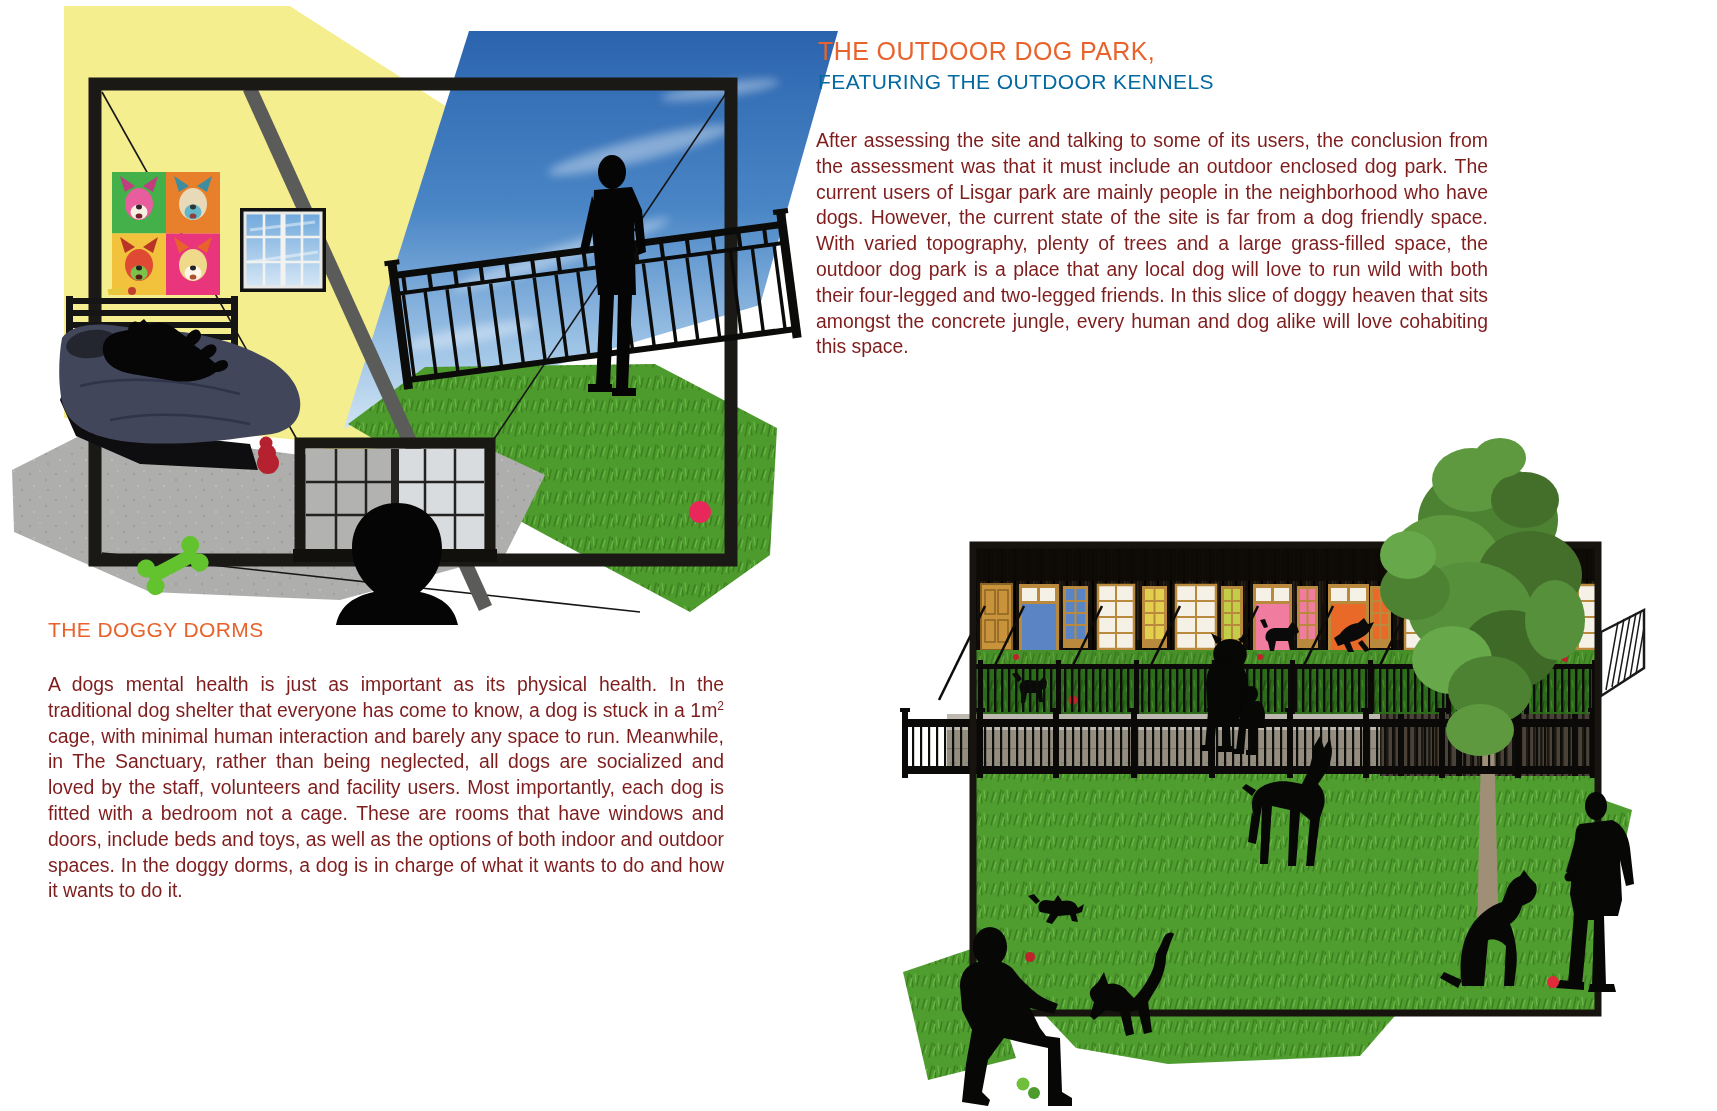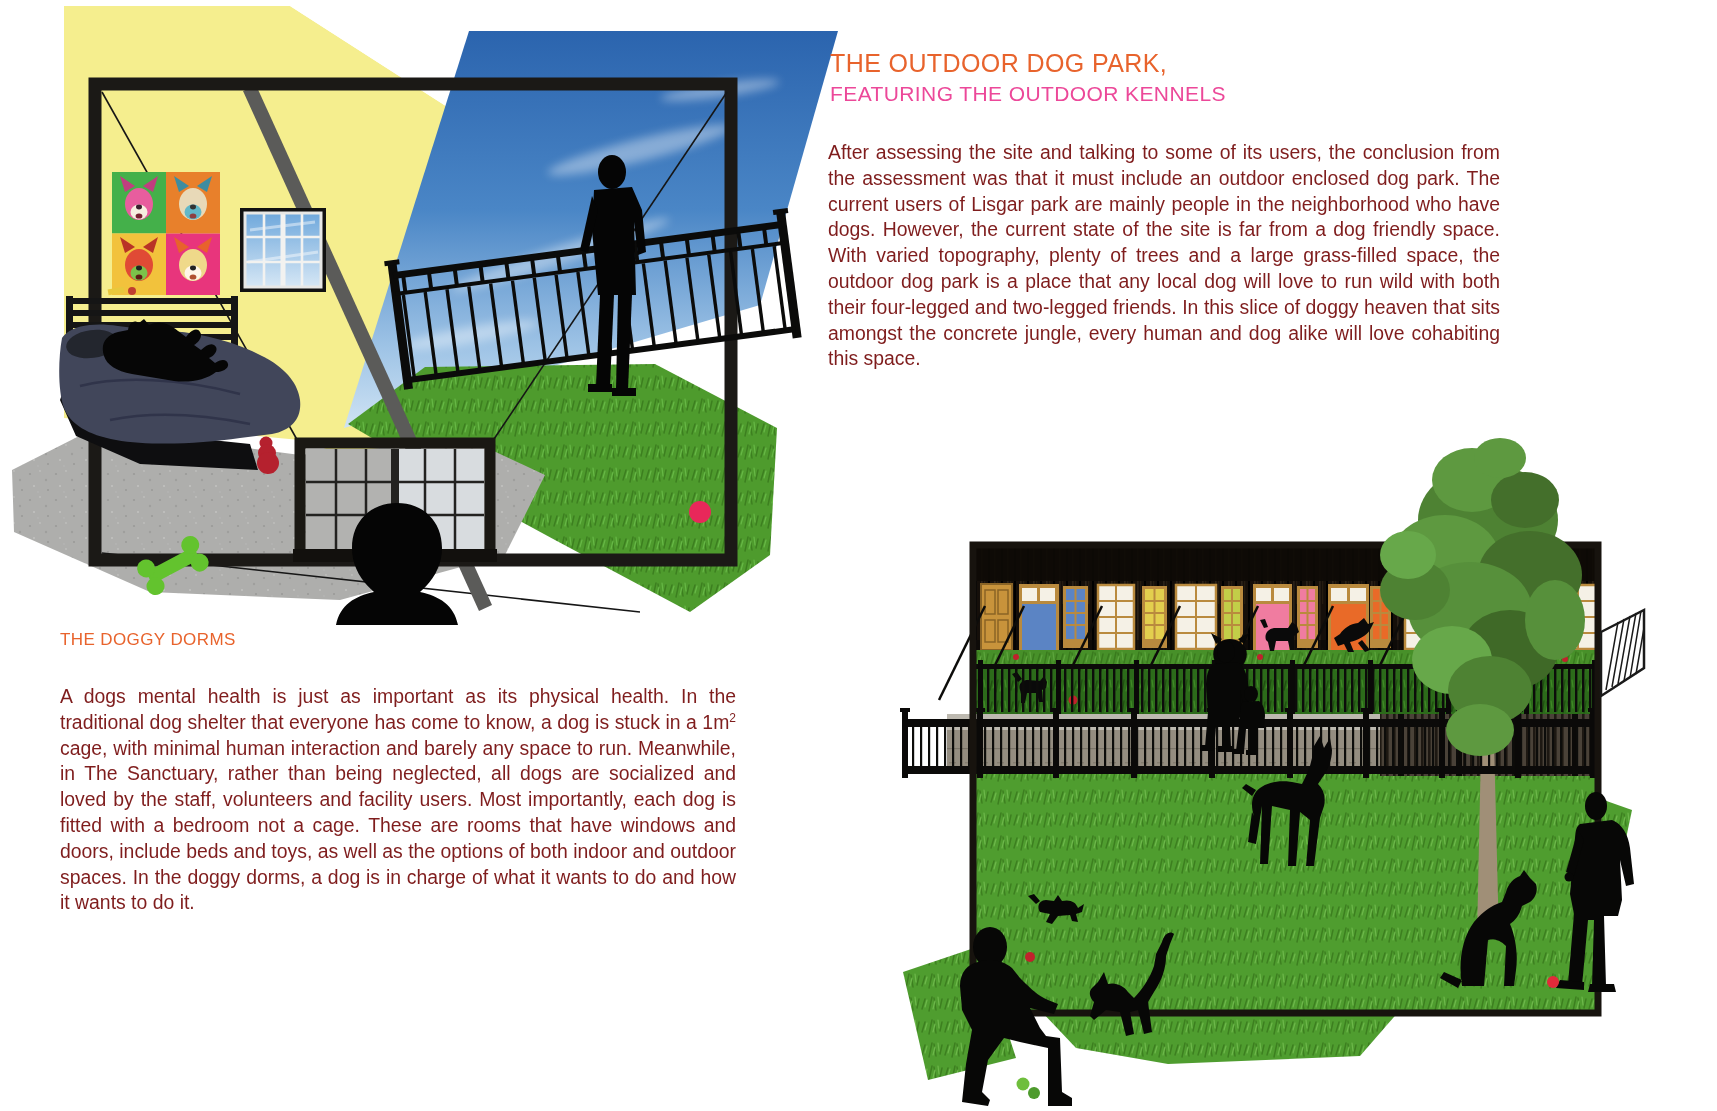--- a/index.html
+++ b/index.html
@@ -1,23 +1,23 @@
 <!DOCTYPE html>
 <html><head>
 <meta charset="utf-8">
 <style>
   html,body{margin:0;padding:0;background:#ffffff;}
   .page{position:relative;width:1717px;height:1111px;background:#fff;overflow:hidden;
         font-family:"Liberation Sans",sans-serif;}
   .abs{position:absolute;}
-  h1,h2,p{margin:16px;}
+  h1,h2,p{margin:4px;}
   .head-orange{font-weight:500;letter-spacing:.4px;}
   .h-main{font-size:25px;}
   .h-sub{font-size:21px;}
-  .h-left{font-size:17px;}
+  .h-left{font-size:21px;}
   .body-para{font-size:19.4px;line-height:25.8px;color:#7f1d1d;text-align:justify;}
   .body-para sup{font-size:12px;line-height:0;vertical-align:super;}
   svg{display:block;}
 </style>
 </head>
 <body>
 
 <div class="page">
 
   <svg class="abs" style="left:0;top:0" width="845" height="625" viewBox="0 0 845 625">
@@ -539,21 +539,21 @@
     </g>
 
     <circle cx="1030" cy="957" r="5" fill="#C0222C"></circle>
     <circle cx="1553" cy="982" r="6" fill="#E22B3A"></circle>
     <circle cx="1023" cy="1084" r="6.5" fill="#6FBE3C"></circle>
     <circle cx="1034" cy="1093" r="6" fill="#4E9B2D"></circle>
   </svg>
 
   <h1 class="abs head-orange h-main" style="left: 814px; top: 33px; color: rgb(232, 99, 44);">THE OUTDOOR DOG PARK,</h1>
 
-  <h2 class="abs head-orange h-sub" style="left: 814px; top: 66px; color: #ec4899;">FEATURING THE OUTDOOR KENNELS</h2>
+  <h2 class="abs head-orange h-sub" style="left: 814px; top: 66px; color: #0369a1;">FEATURING THE OUTDOOR KENNELS</h2>
 
   <p class="abs body-para" style="left:812px;top:124px;width:672px">After assessing the site and talking to some of its users, the conclusion from the assessment was that it must include an outdoor enclosed dog park. The current users of Lisgar park are mainly people in the neighborhood who have dogs. However, the current state of the site is far from a dog friendly space. With varied topography, plenty of trees and a large grass-filled space, the outdoor dog park is a place that any local dog will love to run wild with both their four-legged and two-legged friends. In this slice of doggy heaven that sits amongst the concrete jungle, every human and dog alike will love cohabiting this space.</p>
 
   <h2 class="abs head-orange h-left" style="left: 44px; top: 614px; color: rgb(232, 99, 44);">THE DOGGY DORMS</h2>
 
   <p class="abs body-para" style="left:44px;top:668px;width:676px"><span>A dogs mental health is just as important as its physical health. In the traditional dog shelter that everyone has come to know, a dog is stuck in a 1m</span><sup>2</sup><span> cage, with minimal human interaction and barely any space to run. Meanwhile, in The Sanctuary, rather than being neglected, all dogs are socialized and loved by the staff, volunteers and facility users. Most importantly, each dog is fitted with a bedroom not a cage. These are rooms that have windows and doors, include beds and toys, as well as the options of both indoor and outdoor spaces. In the doggy dorms, a dog is in charge of what it wants to do and how it wants to do it.</span></p>
 
 </div>
 
 </body></html>

